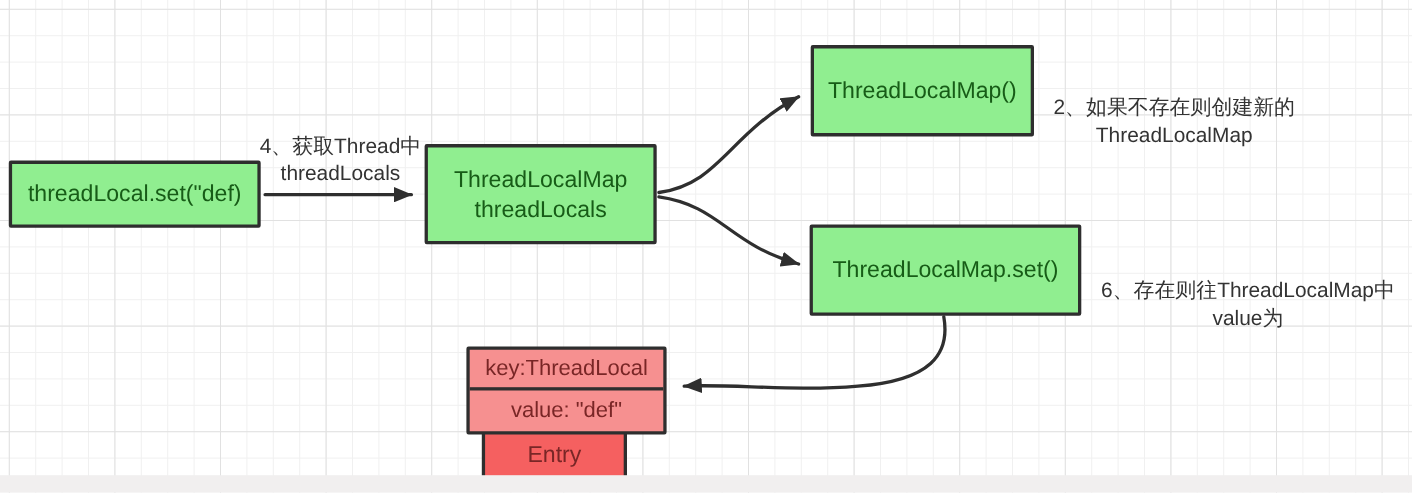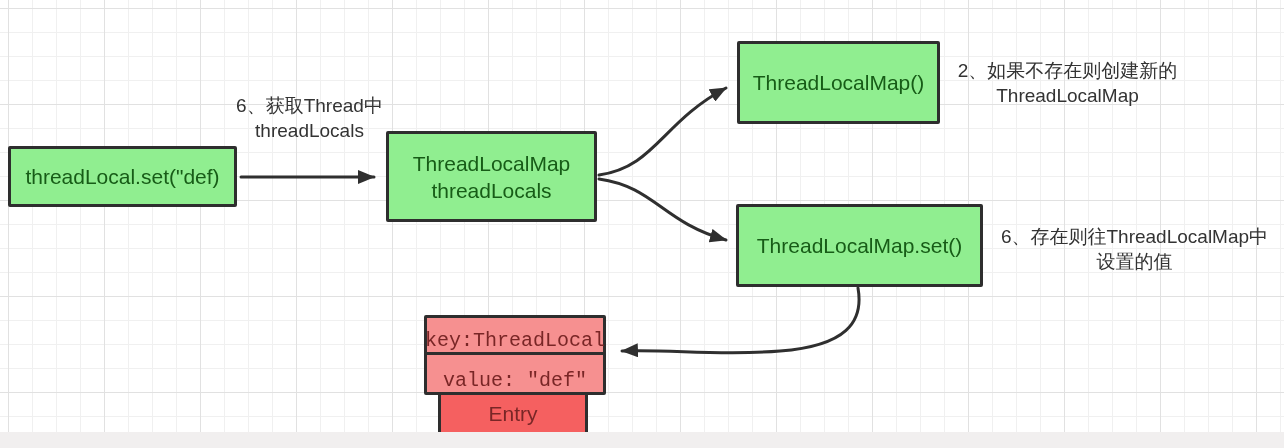--- a/index.html
+++ b/index.html
@@ -78,46 +78,46 @@
     border: 3px solid var(--border);
     border-radius: 2px;
     z-index: 2;
     background: var(--node-red-fill);
     color: var(--node-red-text);
     font-size: 20px;
   }
   .kv-row {
     height: 37px;
     display: flex;
-    align-items: flex-end;
+    align-items: center;
     justify-content: center;
-    font-family: Liberation Mono, monospace;
   }
   .kv-row.key { border-bottom: 3px solid var(--border); }
   .entry-box {
     position: absolute;
     left: 438px; top: 390px;
-    width: 150px; height: 47px;
+    width: 132px; height: 47px;
     background: var(--entry-red-fill);
     color: var(--node-red-text);
     border: 3px solid var(--border);
     border-radius: 2px;
     display: flex;
     align-items: center;
     justify-content: center;
     font-size: 21px;
     z-index: 1;
   }
   .annotation {
     position: absolute;
     color: var(--annotation-text);
     font-size: 19px;
     line-height: 25px;
     text-align: center;
     z-index: 2;
+    margin-top: 28px;
   }
   .ann-1 { left: 222px; top: 93px;  width: 175px; }
   .ann-2 { left: 945px; top: 58px;  width: 245px; }
   .ann-3 { left: 985px; top: 224px; width: 299px; }
   .ann-4 { left: 770px; top: 367px; width: 310px; }
 </style>
 </head>
 <body>
 
 <div class="canvas">
@@ -158,29 +158,29 @@
     <div class="kv-row">
       <span>value: "def"</span>
     </div>
   </div>
 
   <div class="entry-box">
     <span>Entry</span>
   </div>
 
   <div class="annotation ann-1">
-    <div>6、获取Thread中</div>
+    <div>4、获取Thread中</div>
     <div>threadLocals</div>
   </div>
 
   <div class="annotation ann-2">
     <div>2、如果不存在则创建新的</div>
     <div>ThreadLocalMap</div>
   </div>
 
   <div class="annotation ann-3">
     <div>6、存在则往ThreadLocalMap中</div>
-    <div>设置的值</div>
+    <div>value为</div>
   </div>
 
 
   <div class="footer-strip"></div>
 </div>
 
 </body></html>

